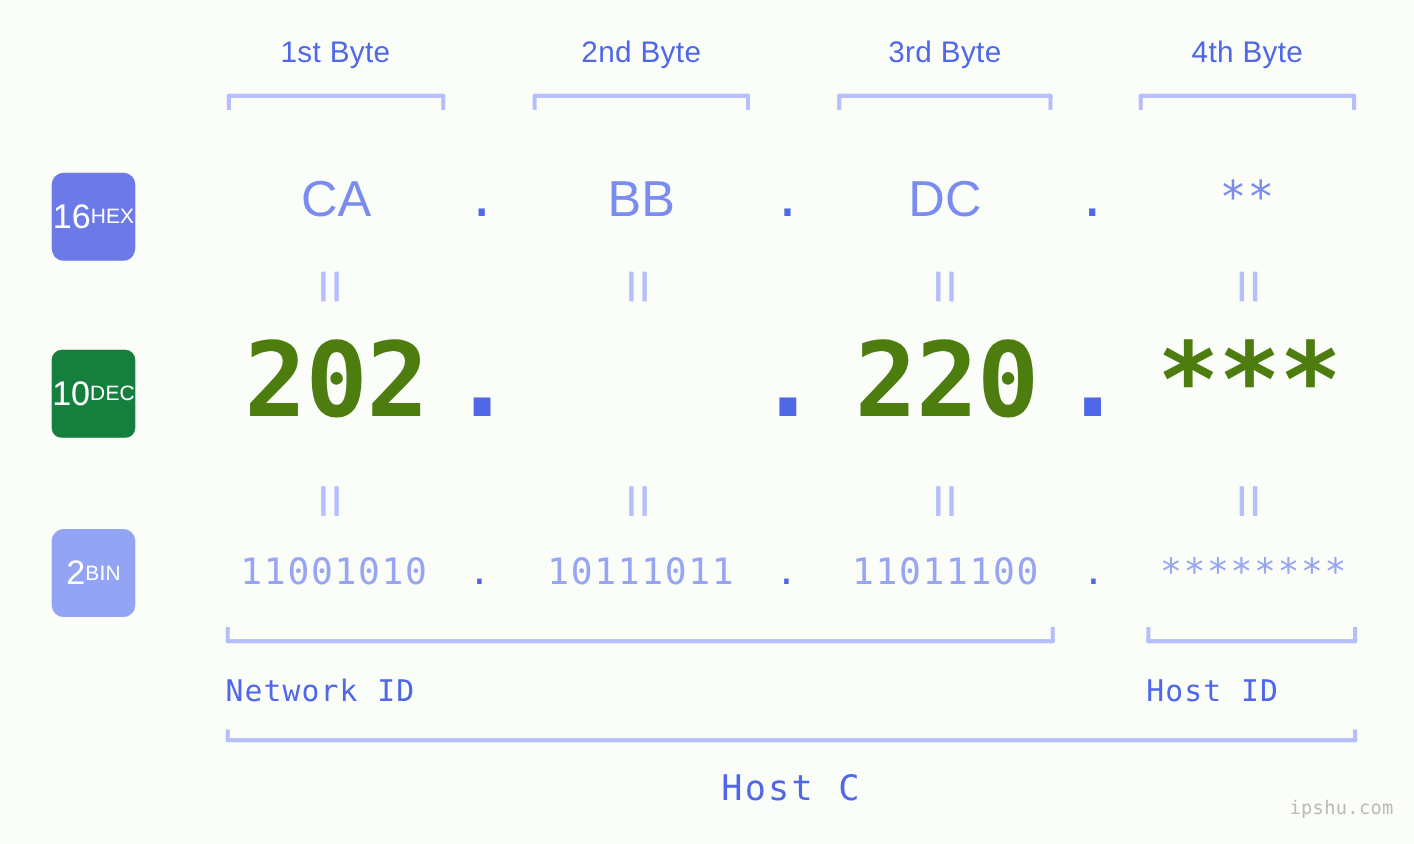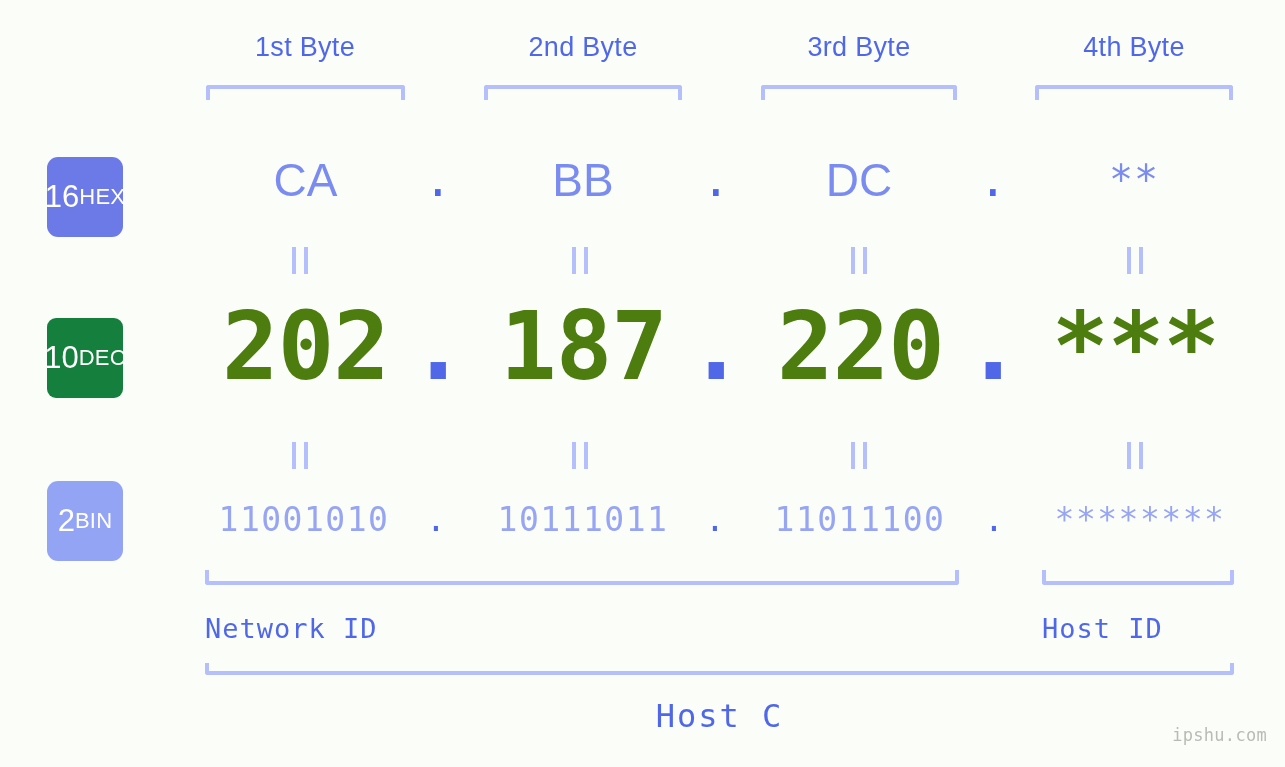--- a/index.html
+++ b/index.html
@@ -70,21 +70,21 @@
     justify-content: center;
     line-height: 1;
   }
   .base-num {
     font-size: 31px;
     font-family: "Liberation Sans", sans-serif;
     font-weight: 400;
     margin-bottom: 1px;
   }
   .base-name {
-    font-size: 22px;
+    font-size: 19px;
     font-family: "Liberation Sans", sans-serif;
     font-weight: 400;
     letter-spacing: 0.2px;
   }
 
   
   .val {
     position: absolute;
     text-align: center;
     white-space: nowrap;
@@ -246,21 +246,20 @@
       <i></i>
   </div>
   <div class="eq" style="left:1127px; top:247px;">
     <i></i>
       <i></i>
   </div>
 
   <div class="val dec-val" style="left:196px; width:219px;">202</div>
   <div class="dot-dec" style="left:410px;">.</div>
 
-  <div class="val dec-val" style="left:474px; width:219px;">187</div>
   <div class="dot-dec" style="left:688px;">.</div>
 
   <div class="val dec-val" style="left:751px; width:219px;">220</div>
   <div class="dot-dec" style="left:965px;">.</div>
 
   <div class="val dec-val" style="left:1026px; width:219px;">***</div>
 
   <div class="eq" style="left:292px; top:442px;">
     <i></i>
       <i></i>

